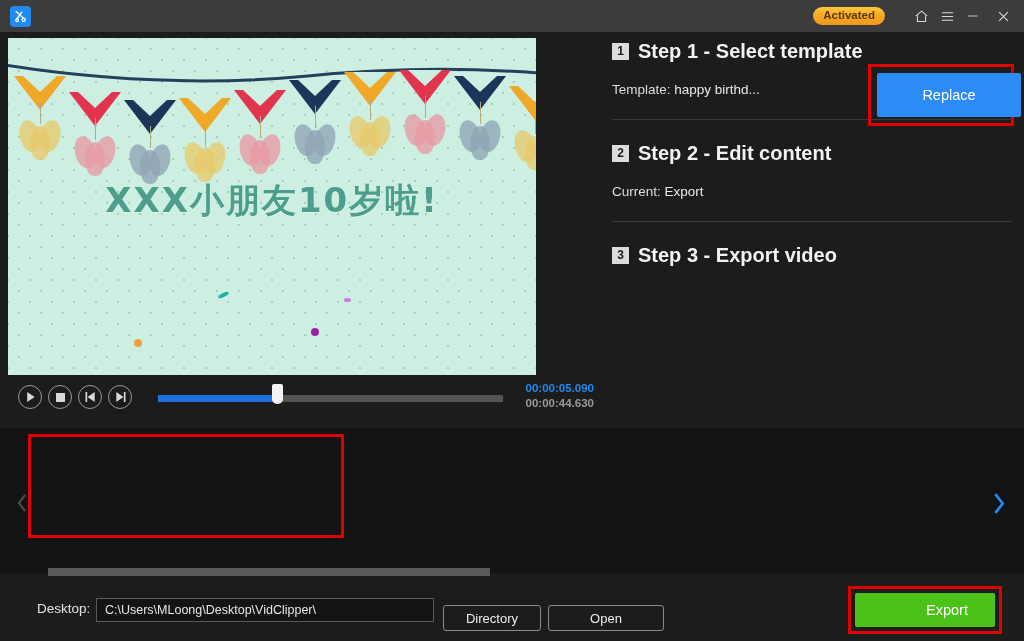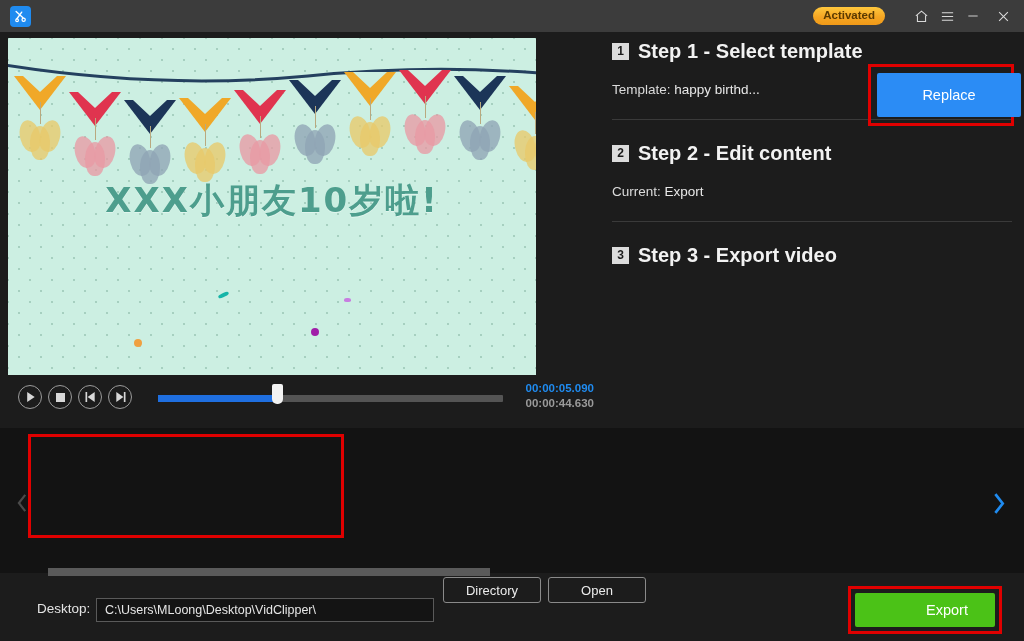--- a/index.html
+++ b/index.html
@@ -163,27 +163,27 @@
   .out-label {
     position:absolute; left:37px; top:601px; font-size:13.5px; color:#e4e4e4;
   }
   .out-field {
     position:absolute; left:96px; top:598px; width:338px; height:24px;
     background:#141414; border:1px solid #5a5a5a; color:#e6e6e6;
     font-size:12.5px; padding:0 8px; line-height:22px;
     white-space:nowrap; overflow:hidden;
   }
   .sq-btn {
-    position:absolute; top:577px; height:26px; border:1px solid #8a8a8a;
+    position:absolute; top:605px; height:26px; border:1px solid #8a8a8a;
     border-radius:3px; color:#ececec; font-size:13px;
     display:flex; align-items:center; justify-content:center;
     background:transparent;
   }
   .btn-directory { left:443px; width:98px; }
-  .btn-open { left:548px; width:98px;text-align:right; }
+  .btn-open { left:548px; width:116px;text-align:right; }
   .export-highlight {
     position:absolute; left:848px; top:586px; width:154px; height:48px;
     border:3px solid #e00000;
   }
   .export-btn {
     position:absolute; left:855px; top:593px; width:140px; height:34px;
     background:#4bc217; color:#fff; font-size:14.5px; border-radius:2px;
     display:flex; align-items:center; justify-content:center;padding-left:44px;
   }
 </style>

